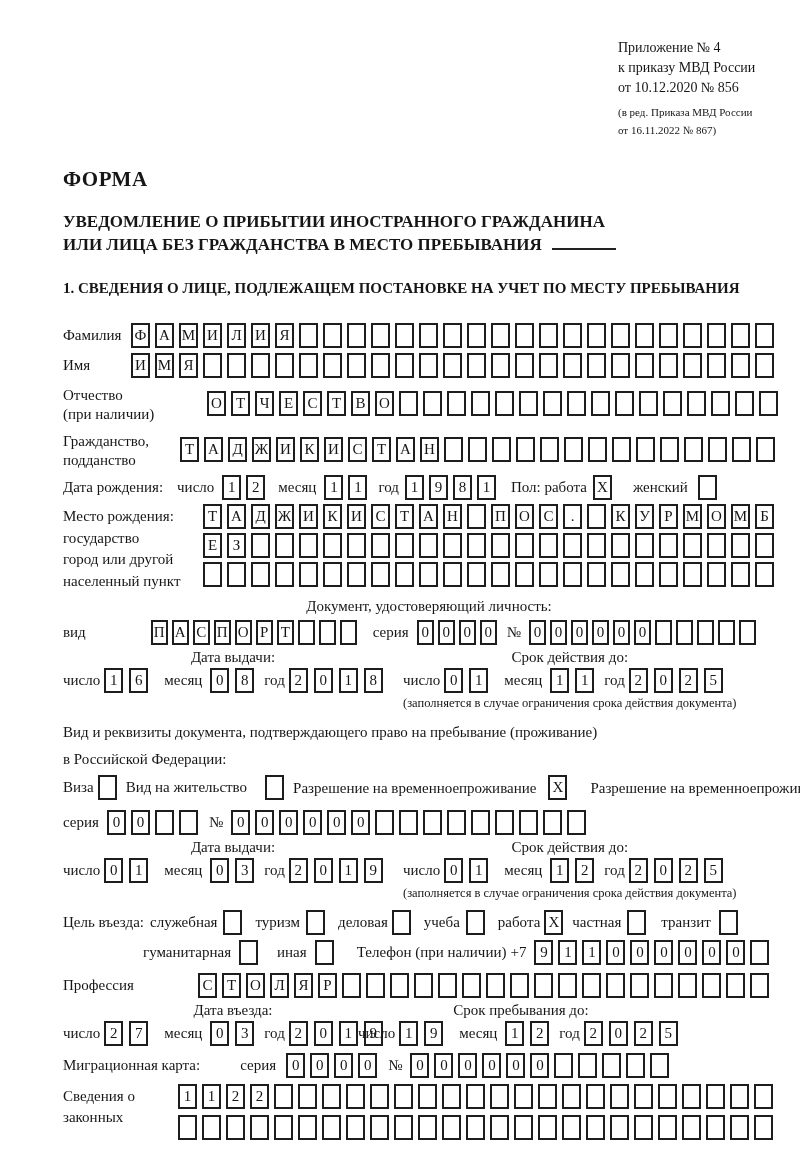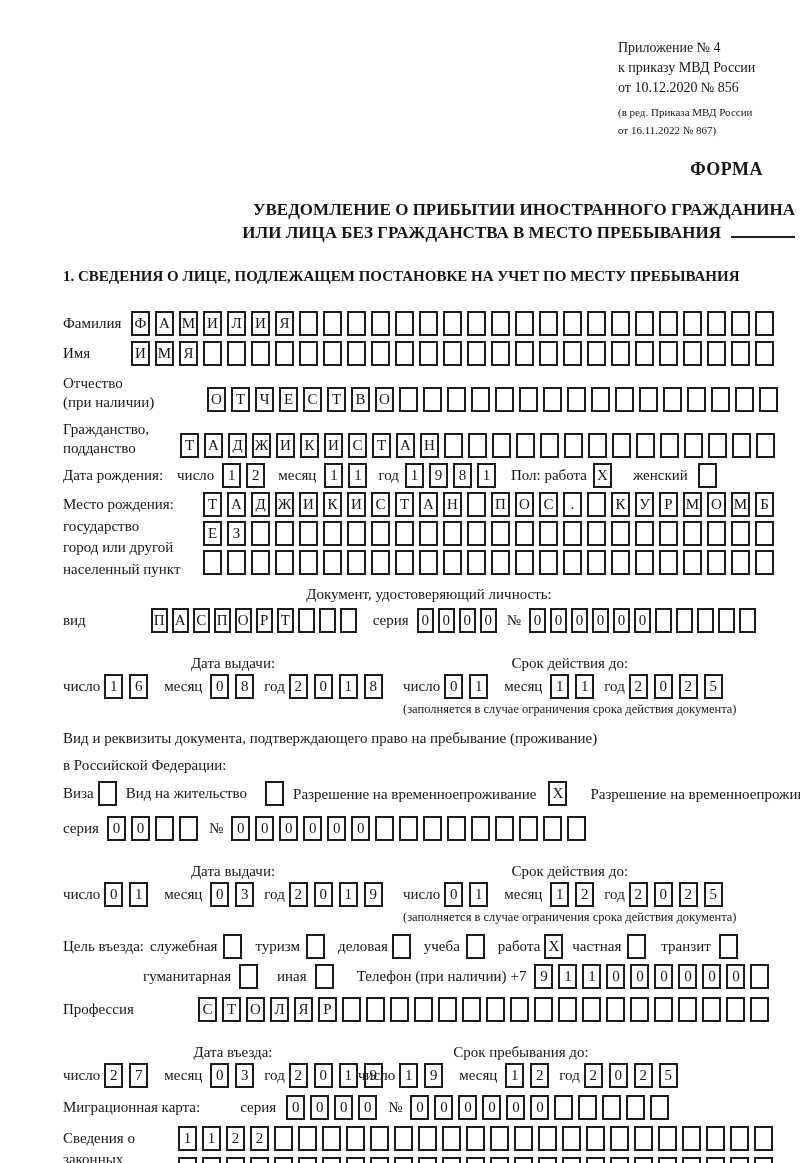--- a/index.html
+++ b/index.html
@@ -3,46 +3,46 @@
 <meta charset="utf-8">
 <style>
   *{margin:0;padding:0;box-sizing:border-box}
   html,body{background:#fff}
   body{width:800px;height:1163px;overflow:hidden;color:#161616;
        font-family:"Liberation Serif","DejaVu Serif",serif;font-size:15px}
   .page{width:800px;height:1163px;padding:38px 5px 0 63px}
 
   .annex{margin-left:555px;font-size:14px;line-height:20px}
   .edition{font-size:11px;line-height:18px;margin-top:5px}
-  .forma{font-weight:bold;font-size:18px;text-align:right;padding-right:32px;margin-top:20px;letter-spacing:.5px}
-
-  .title{text-align:right;font-weight:bold;font-size:17px;line-height:23px;margin-top:18px}
+  .forma{font-weight:bold;font-size:21px;text-align:left;padding-right:32px;margin-top:28px;letter-spacing:.5px}
+
+  .title{text-align:left;font-weight:bold;font-size:17px;line-height:23px;margin-top:18px}
   .t-underline{display:inline-block;width:64px;border-bottom:2px solid #222;margin-left:10px;height:14px}
   .sec1{font-weight:bold;font-size:15px;margin-top:24px;white-space:nowrap}
 
-  .frow{display:flex;align-items:flex-end;margin-top:5px}
+  .frow{display:flex;align-items:center;margin-top:5px}
   .lbl{line-height:25px;flex:0 0 auto;white-space:nowrap}
   .lblblock{flex:0 0 auto;line-height:19px;padding-top:3px}
   .boxes{display:flex;flex:0 0 auto}
   .box{width:19px;height:25px;border:2px solid #1d1d1d;margin-right:5px;flex:0 0 auto;
        display:flex;align-items:center;justify-content:center;font-size:15px;background:#fff}
   .sm .box{width:17px;height:25px;margin-right:4px}
 
   .w68{width:68px}.w144{width:144px}.w117{width:117px}.w135{width:135px}
   .ml4{margin-left:4px}.ml6{margin-left:6px}.ml8{margin-left:8px}.ml10{margin-left:10px}
   .ml12{margin-left:12px}.ml14{margin-left:14px}.ml16{margin-left:16px}.ml18{margin-left:18px}
   .ml20{margin-left:4px}.ml40{margin-left:40px}.ml65{margin-left:65px}.ml80{margin-left:80px}
 
   .bp{display:flex;margin-top:4px}
   .bp-labels{width:140px;line-height:21.5px;padding-top:2px;flex:0 0 auto}
   .bp-rows .boxes{margin-bottom:4px}
 
   .doc-head{text-align:center;font-weight:normal;font-size:15px;margin-top:6px}
 
-  .date-pair{display:flex;margin-top:22px}
+  .date-pair{display:flex;margin-top:4px}
   .date-col.left{width:340px;flex:0 0 auto}
   .date-col.right{flex:0 0 auto}
   .date-head{text-align:center;font-size:15px}
   .date-line{display:flex;margin-top:2px}
   .date-line .box{margin-right:6px}
   .date-note{font-size:12.5px;margin-top:3px;white-space:nowrap}
 
   .para{margin-top:8px;line-height:27px;font-size:15px}
   .opt-row{display:flex;align-items:flex-start;margin-top:2px}
   .opt-multi{display:flex;flex-direction:row;text-align:left;line-height:22px;padding-top:2px;flex:0 0 auto}

